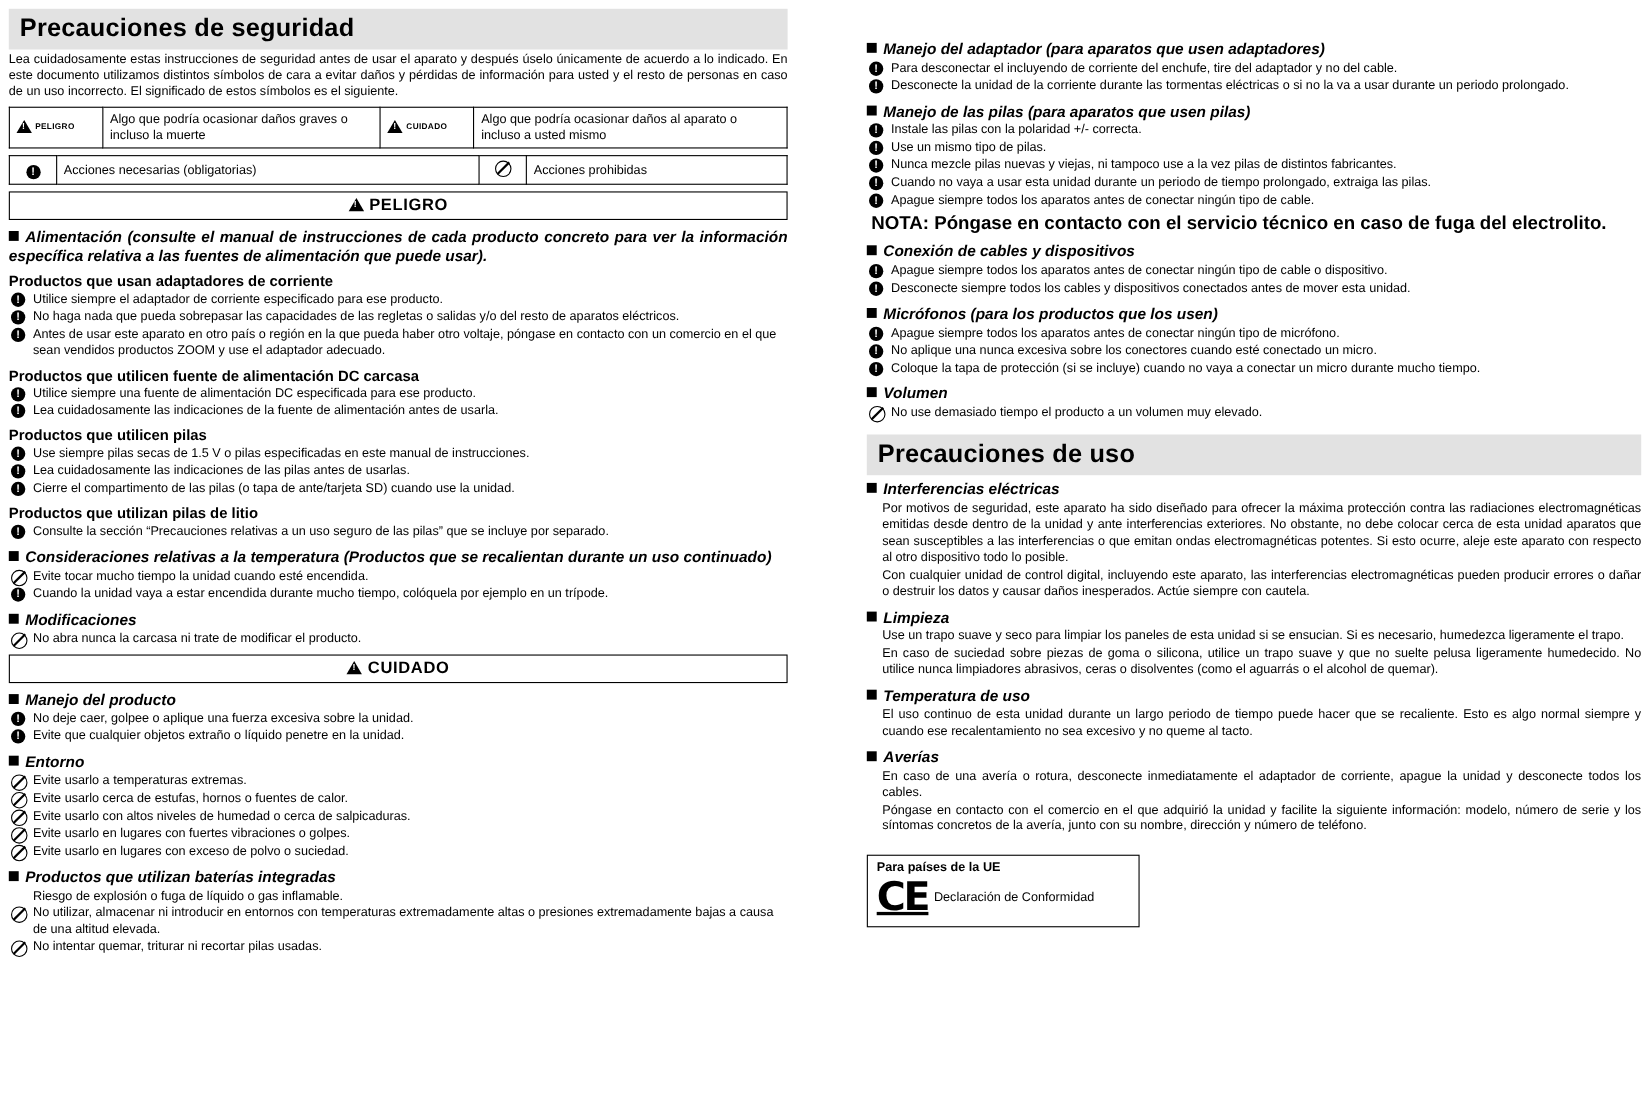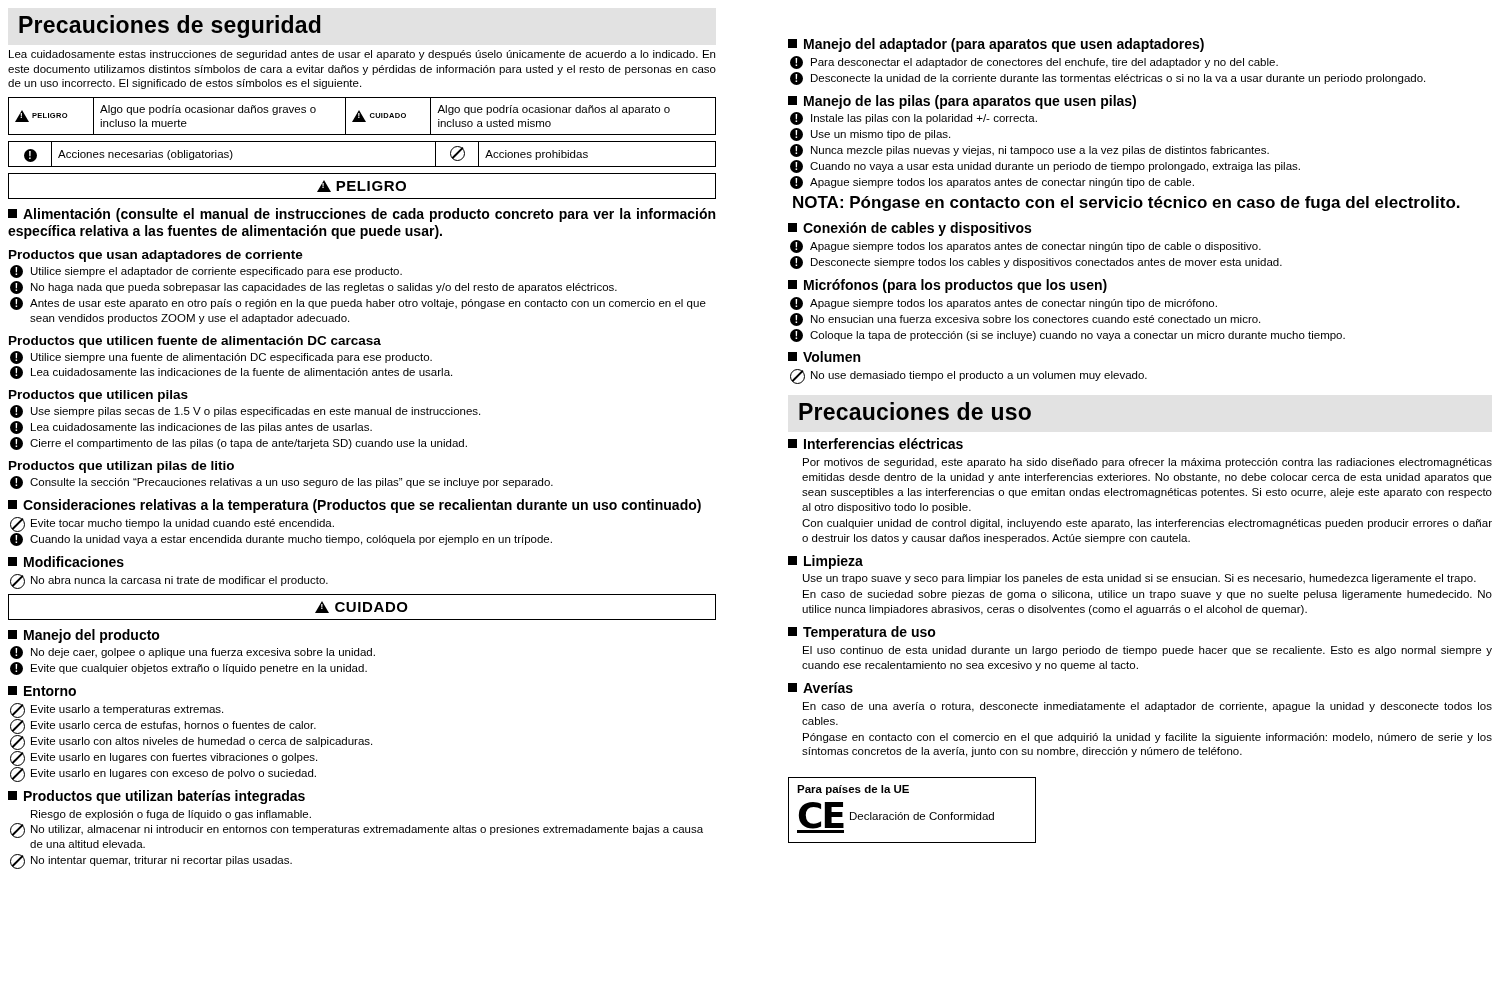--- a/index.html
+++ b/index.html
@@ -143,20 +143,21 @@
   }
   .alertbar .tri { margin-right: 5px; vertical-align: -1px; }
 
   
   h3.sqhead {
     margin: 7px 0 2px 0;
     font-size: 14px;
     font-weight: bold;
     line-height: 1.2;
     text-align: justify;
+    font-style: italic;
   }
   h3.sqhead .sq {
     display: inline-block;
     width: 9px; height: 9px;
     background: #000;
     margin-right: 6px;
     vertical-align: 1px;
   }
   h3.bold-sub {
     margin: 7px 0 2px 0;
@@ -348,21 +349,21 @@
     </ul>
 
   </div>
 
   <div class="col col-right">
 
     <h3 class="sqhead" style="margin-top:28px">
       <span class="sq"></span><span>Manejo del adaptador (para aparatos que usen adaptadores)</span>
     </h3>
     <ul class="items">
-      <li><span class="bullet-ic circ-ex">!</span><span>Para desconectar el adaptador de conectores del enchufe, tire del adaptador y no del cable.</span></li>
+      <li><span class="bullet-ic circ-ex">!</span><span>Para desconectar el incluyendo de corriente del enchufe, tire del adaptador y no del cable.</span></li>
       <li><span class="bullet-ic circ-ex">!</span><span>Desconecte la unidad de la corriente durante las tormentas eléctricas o si no la va a usar durante un periodo prolongado.</span></li>
     </ul>
 
     <h3 class="sqhead">
       <span class="sq"></span><span>Manejo de las pilas (para aparatos que usen pilas)</span>
     </h3>
     <ul class="items">
       <li><span class="bullet-ic circ-ex">!</span><span>Instale las pilas con la polaridad +/- correcta.</span></li>
       <li><span class="bullet-ic circ-ex">!</span><span>Use un mismo tipo de pilas.</span></li>
       <li><span class="bullet-ic circ-ex">!</span><span>Nunca mezcle pilas nuevas y viejas, ni tampoco use a la vez pilas de distintos fabricantes.</span></li>
@@ -377,21 +378,21 @@
     <ul class="items">
       <li><span class="bullet-ic circ-ex">!</span><span>Apague siempre todos los aparatos antes de conectar ningún tipo de cable o dispositivo.</span></li>
       <li><span class="bullet-ic circ-ex">!</span><span>Desconecte siempre todos los cables y dispositivos conectados antes de mover esta unidad.</span></li>
     </ul>
 
     <h3 class="sqhead">
       <span class="sq"></span><span>Micrófonos (para los productos que los usen)</span>
     </h3>
     <ul class="items">
       <li><span class="bullet-ic circ-ex">!</span><span>Apague siempre todos los aparatos antes de conectar ningún tipo de micrófono.</span></li>
-      <li><span class="bullet-ic circ-ex">!</span><span>No ensucian una fuerza excesiva sobre los conectores cuando esté conectado un micro.</span></li>
+      <li><span class="bullet-ic circ-ex">!</span><span>No aplique una nunca excesiva sobre los conectores cuando esté conectado un micro.</span></li>
       <li><span class="bullet-ic circ-ex">!</span><span>Coloque la tapa de protección (si se incluye) cuando no vaya a conectar un micro durante mucho tiempo.</span></li>
     </ul>
 
     <h3 class="sqhead">
       <span class="sq"></span><span>Volumen</span>
     </h3>
     <ul class="items">
       <li><span class="bullet-ic circ-no"></span><span>No use demasiado tiempo el producto a un volumen muy elevado.</span></li>
     </ul>
 

